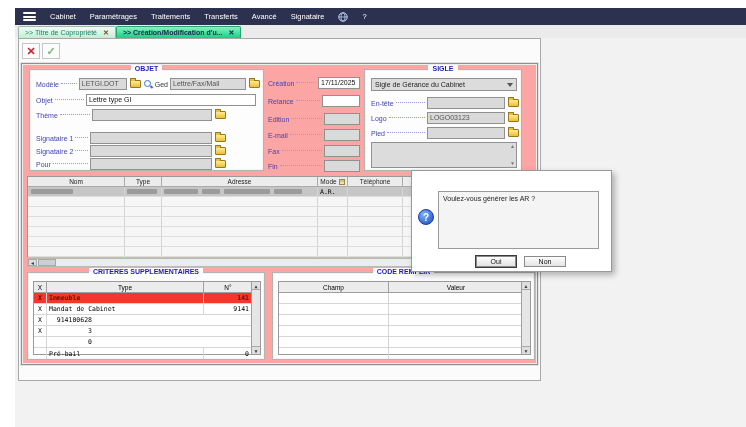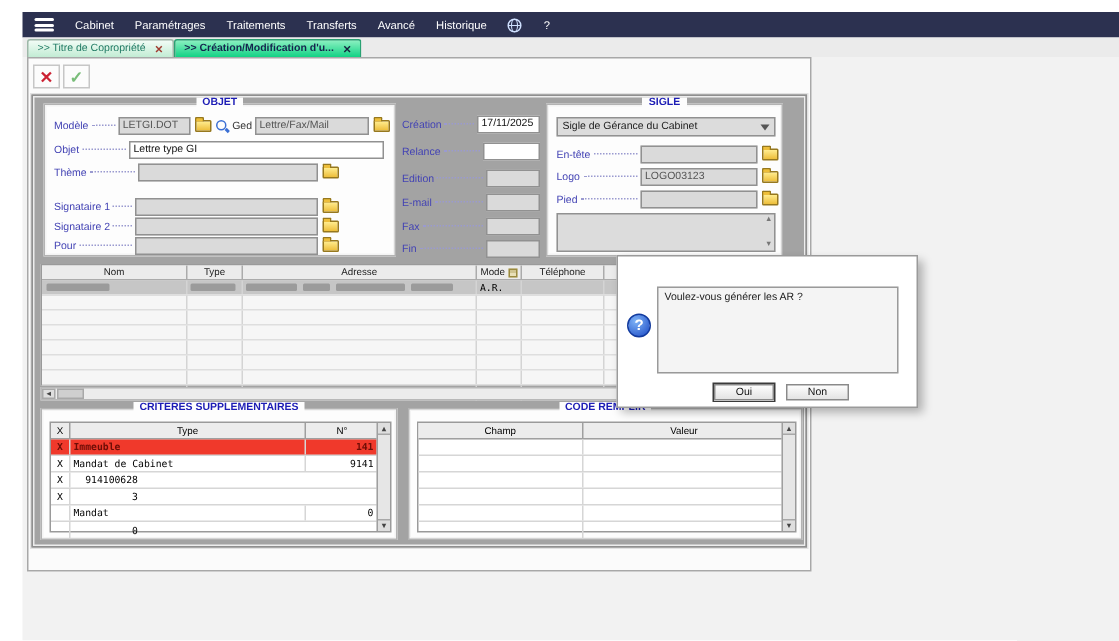--- a/index.html
+++ b/index.html
@@ -28,21 +28,21 @@
 
   .desktop { position:absolute; left:15px; top:38px; width:731px; height:389px; background:#f2f2f2; }
 
   
   .panel { position:absolute; left:18px; top:38px; width:523px; height:343px;
     background:#fbfbfb; border:1px solid #a8a8a8; }
   .toolbtn { position:absolute; width:18px; height:16px; background:#fcfcfc;
     border:1px solid #c6c6c6; display:flex; align-items:center; justify-content:center;
     font-size:11px; font-weight:bold; }
   .frame { position:absolute; left:2px; top:24px; width:517px; height:302px;
-    background:#a3a3a3; border:1px solid #8f8f8f; box-shadow:0 0 0 1px #e2e2e2, inset 0 0 0 1px #ededed; }
+    background:#fca5a5; border:1px solid #8f8f8f; box-shadow:0 0 0 1px #e2e2e2, inset 0 0 0 1px #ededed; }
 
   
   .gbox { position:absolute; border:1px solid #b3b3b3; box-shadow:inset 0 0 0 1px #f4f4f4; background:#fdfdfd; }
   .gtitle { position:absolute; top:-5px; left:0; right:0; text-align:center; font-size:7px; font-weight:bold; color:#1d1db5; line-height:8px; }
   .gtitle span { background:#fdfdfd; padding:0 4px; }
 
   .row { position:absolute; display:flex; align-items:center; }
   .lbl { font-size:7px; color:#4343b4; white-space:nowrap; }
   .leader { flex:1; border-bottom:1px dotted #9a9ad0; margin:0 2px 2px 2px; height:1px; min-width:4px; }
   .fld { background:#dadada; border:1px solid #919191; height:12px; font-size:7px; line-height:10px;
@@ -123,21 +123,21 @@
     <span class="hamburger">
         <i></i>
         <i></i>
         <i></i>
       </span>
     <span class="menu-item">Cabinet</span>
     <span class="menu-item">Paramétrages</span>
     <span class="menu-item">Traitements</span>
     <span class="menu-item">Transferts</span>
     <span class="menu-item">Avancé</span>
-    <span class="menu-item">Historique</span>
+    <span class="menu-item">Signataire</span>
     <svg class="globe" viewBox="0 0 10 10">
       <circle cx="5" cy="5" r="4.2" fill="none" stroke="#cfe0ff" stroke-width="1"></circle>
       <ellipse cx="5" cy="5" rx="2" ry="4.2" fill="none" stroke="#cfe0ff" stroke-width="0.7"></ellipse>
       <line x1="0.8" y1="5" x2="9.2" y2="5" stroke="#cfe0ff" stroke-width="0.7"></line>
     </svg>
     <span class="menu-item">?</span>
   </div>
 
   <div class="tabstrip">
     <div class="tab tab-inactive">
@@ -387,25 +387,25 @@
           <div class="mrow">
             <div class="mcell" style="width:13px; justify-content:center;">X</div>
             <div class="mcell" style="width:48px; justify-content:flex-end; padding-right:3px; border-right:none;">914100628</div>
           </div>
           <div class="mrow">
             <div class="mcell" style="width:13px; justify-content:center;">X</div>
             <div class="mcell" style="width:48px; justify-content:flex-end; padding-right:3px; border-right:none;">3</div>
           </div>
           <div class="mrow">
             <div class="mcell" style="width:13px; justify-content:center;"></div>
-            <div class="mcell" style="width:157px; padding-left:2px;">Mandat</div>
             <div class="mcell" style="width:48px; justify-content:flex-end; padding-right:3px; border-right:none;">0</div>
           </div>
           <div class="mrow" style="border-bottom:none;">
             <div class="mcell" style="width:13px; justify-content:center;"></div>
+            <div class="mcell" style="width:157px; padding-left:2px;">Pré-bail</div>
             <div class="mcell" style="width:48px; justify-content:flex-end; padding-right:3px; border-right:none;">0</div>
           </div>
           <div class="vscroll">
             <span class="vs-up">▲</span>
             <span class="vs-dn">▼</span>
           </div>
         </div>
       </div>
 
       <div class="gbox" style="left:250px; top:208px; width:263px; height:88px;">

